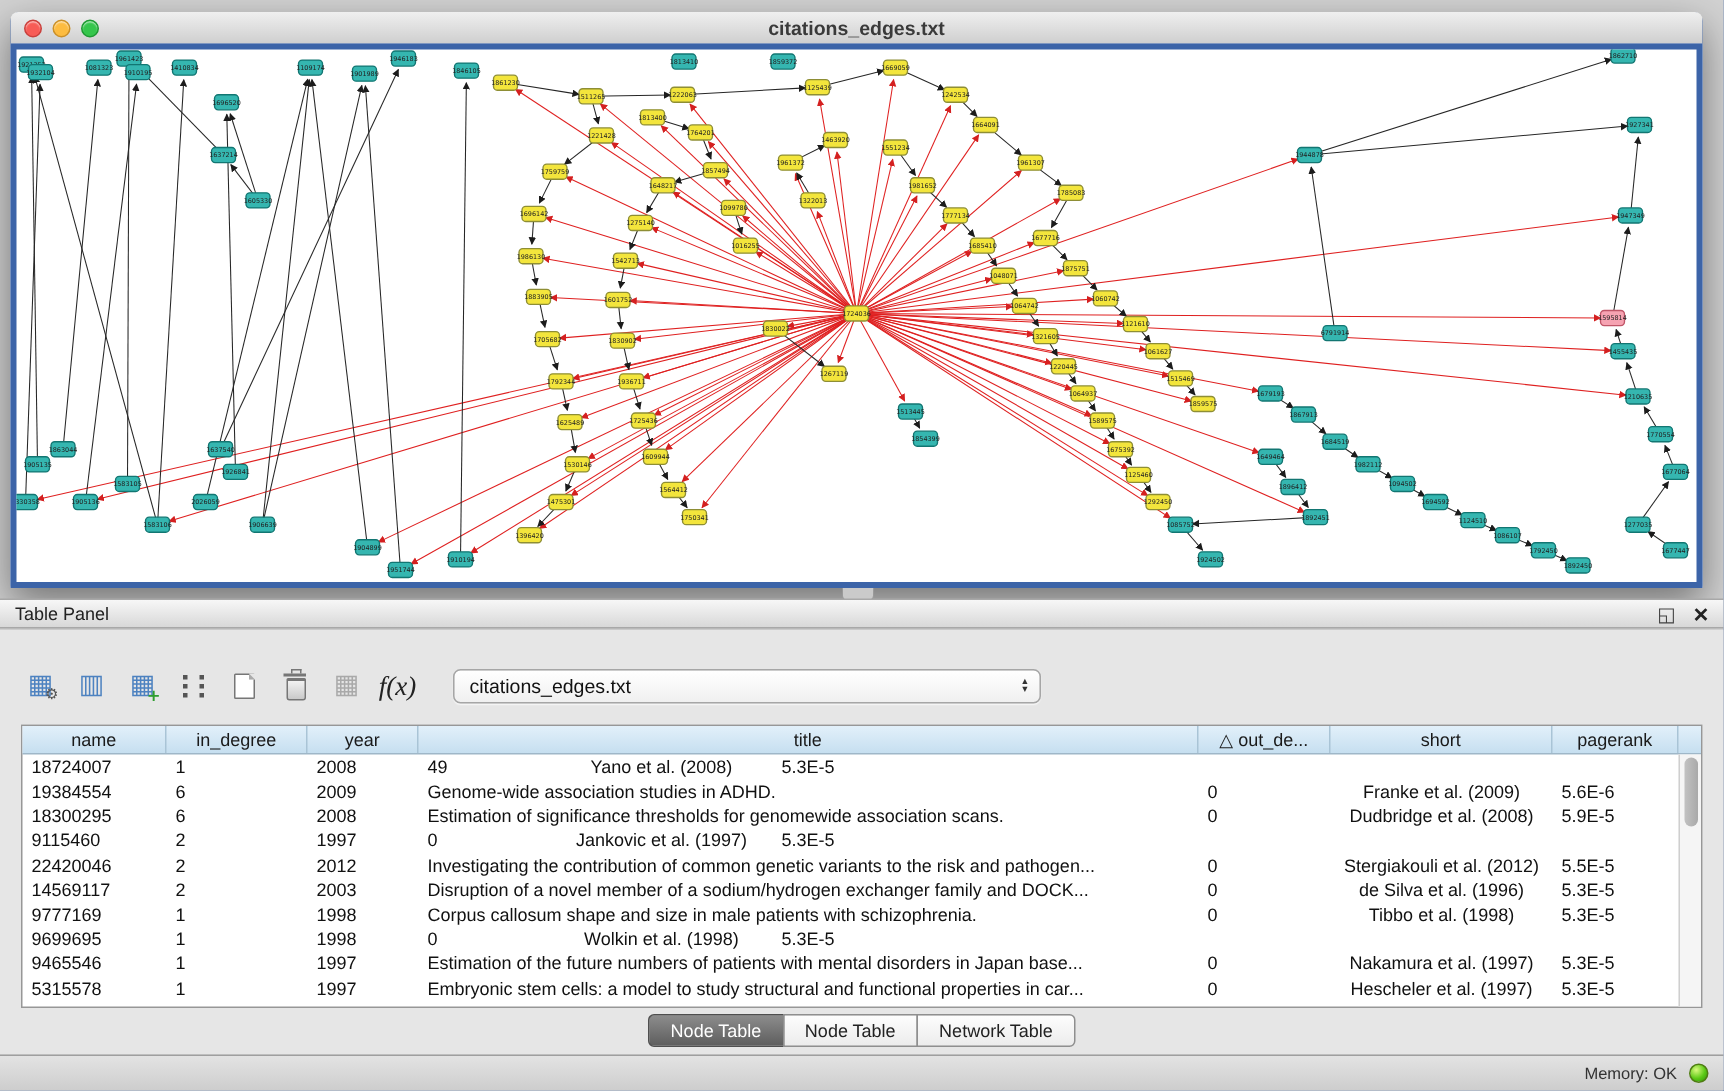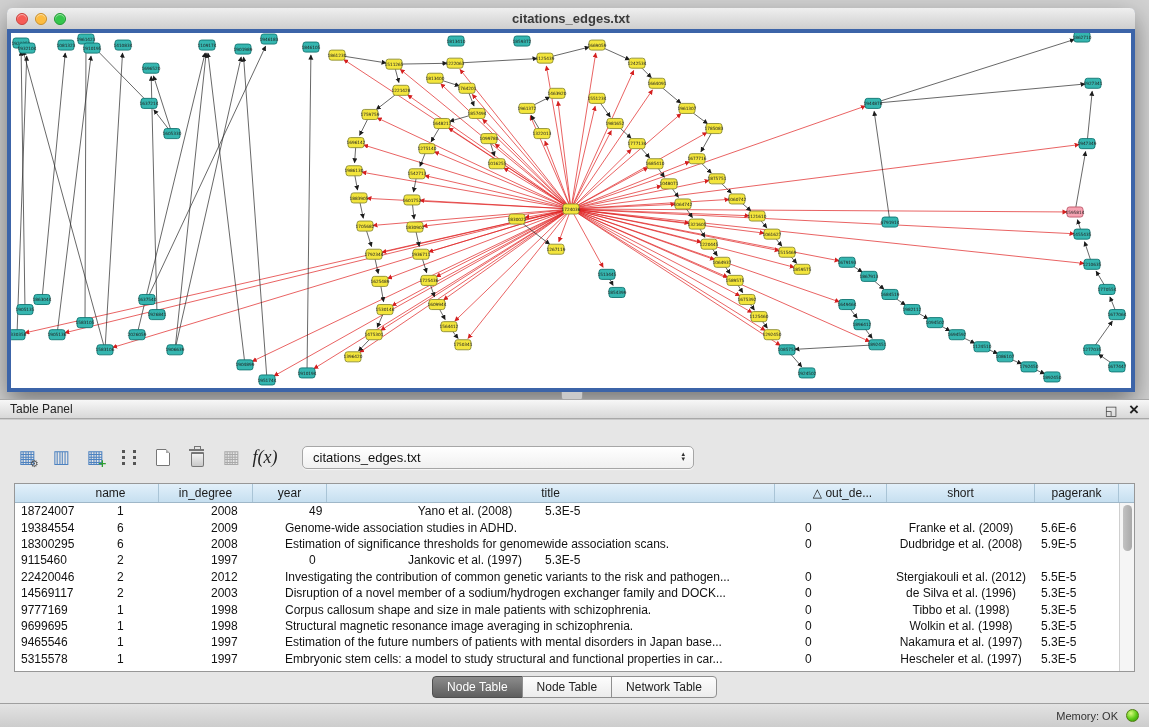--- a/index.html
+++ b/index.html
@@ -67,29 +67,29 @@
   .combobox{margin-left:16px;width:392px;height:23px;background:linear-gradient(#ffffff,#f0f0f0);
     border:1px solid #a6a6a6;border-radius:5px;display:flex;align-items:center;
     box-sizing:border-box;position:relative;box-shadow:0 1px 1px rgba(255,255,255,.7);}
   .combo-text{font-size:13px;color:#111;margin-left:10px;flex:1;white-space:nowrap;overflow:hidden;}
   .combo-arrows{display:flex;flex-direction:column;align-items:center;margin-right:8px;}
   .combo-arrows i{font-style:normal;font-family:"DejaVu Sans",sans-serif;font-size:7px;line-height:5px;color:#333;}
 
   .table{position:absolute;left:14px;right:14px;top:63px;height:189px;background:#fff;
     border:1px solid #979797;box-sizing:border-box;}
   .thead{display:flex;height:19px;background:linear-gradient(#e2f0fa,#c6dff0);
-    border-bottom:1px solid #9fb7c8;box-sizing:border-box;padding-right:15px;padding-left:48px;}
+    border-bottom:1px solid #9fb7c8;box-sizing:border-box;padding-right:15px;}
   .th{display:flex;align-items:center;justify-content:center;font-size:12px;color:#1a1a1a;
     border-right:1px solid #a9c4d6;box-sizing:border-box;overflow:hidden;white-space:nowrap;cursor:default;}
   .tbody{position:absolute;left:0;right:15px;top:19px;bottom:0;overflow:hidden;}
   .tr{display:flex;height:16.4px;align-items:center;}
   .td{font-size:12px;color:#111;padding:0 6px;box-sizing:border-box;
     white-space:nowrap;overflow:hidden;}
   .col0{width:96px;}.col1{width:94px;}.col2{width:74px;}.col3{flex:1;min-width:0;}
-  .col4{width:88px;margin-left:24px;}.col5{width:148px;}.col6{width:84px;}
+  .col4{width:88px;}.col5{width:148px;}.col6{width:84px;}
   .td.col5{text-align:center;}
   .vscroll{position:absolute;right:0;top:19px;bottom:0;width:15px;background:#f5f5f5;
     border-left:1px solid #cfcfcf;box-sizing:border-box;}
   .vscroll .thumb{margin:2px auto 0;width:9px;height:46px;border-radius:5px;
     background:linear-gradient(90deg,#c2c2c2,#a9a9a9);}
 
   .tabbar{position:absolute;left:0;right:0;top:256px;display:flex;justify-content:center;}
   .tabbtn{font-family:"Liberation Sans",sans-serif;font-size:12px;padding:3px 14px;
     border:1px solid #8f8f8f;background:linear-gradient(#fdfdfd,#ececec);color:#222;
     margin-left:-1px;cursor:default;}
@@ -894,21 +894,20 @@
             <div class="td col2">1998</div>
             <div class="td col3">Corpus callosum shape and size in male patients with schizophrenia.</div>
             <div class="td col4">0</div>
             <div class="td col5">Tibbo et al. (1998)</div>
             <div class="td col6">5.3E-5</div>
           </div>
           <div class="tr">
             <div class="td col0">9699695</div>
             <div class="td col1">1</div>
             <div class="td col2">1998</div>
-            <div class="td col3">Structural magnetic resonance image averaging in schizophrenia.</div>
             <div class="td col4">0</div>
             <div class="td col5">Wolkin et al. (1998)</div>
             <div class="td col6">5.3E-5</div>
           </div>
           <div class="tr">
             <div class="td col0">9465546</div>
             <div class="td col1">1</div>
             <div class="td col2">1997</div>
             <div class="td col3">Estimation of the future numbers of patients with mental disorders in Japan base...</div>
             <div class="td col4">0</div>

